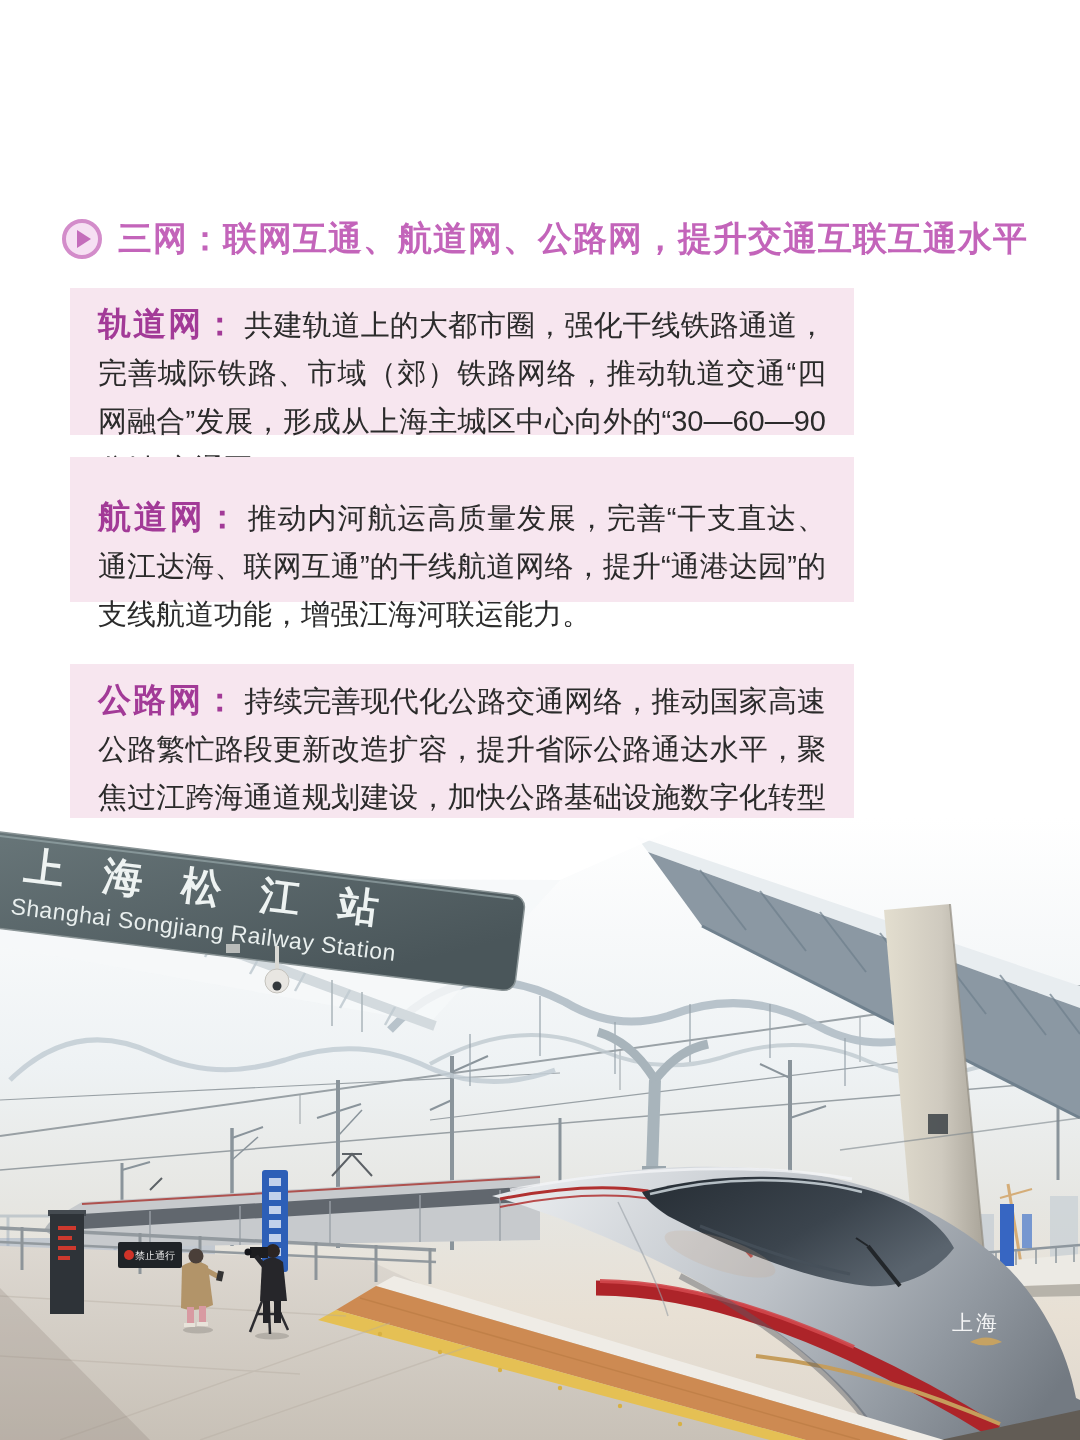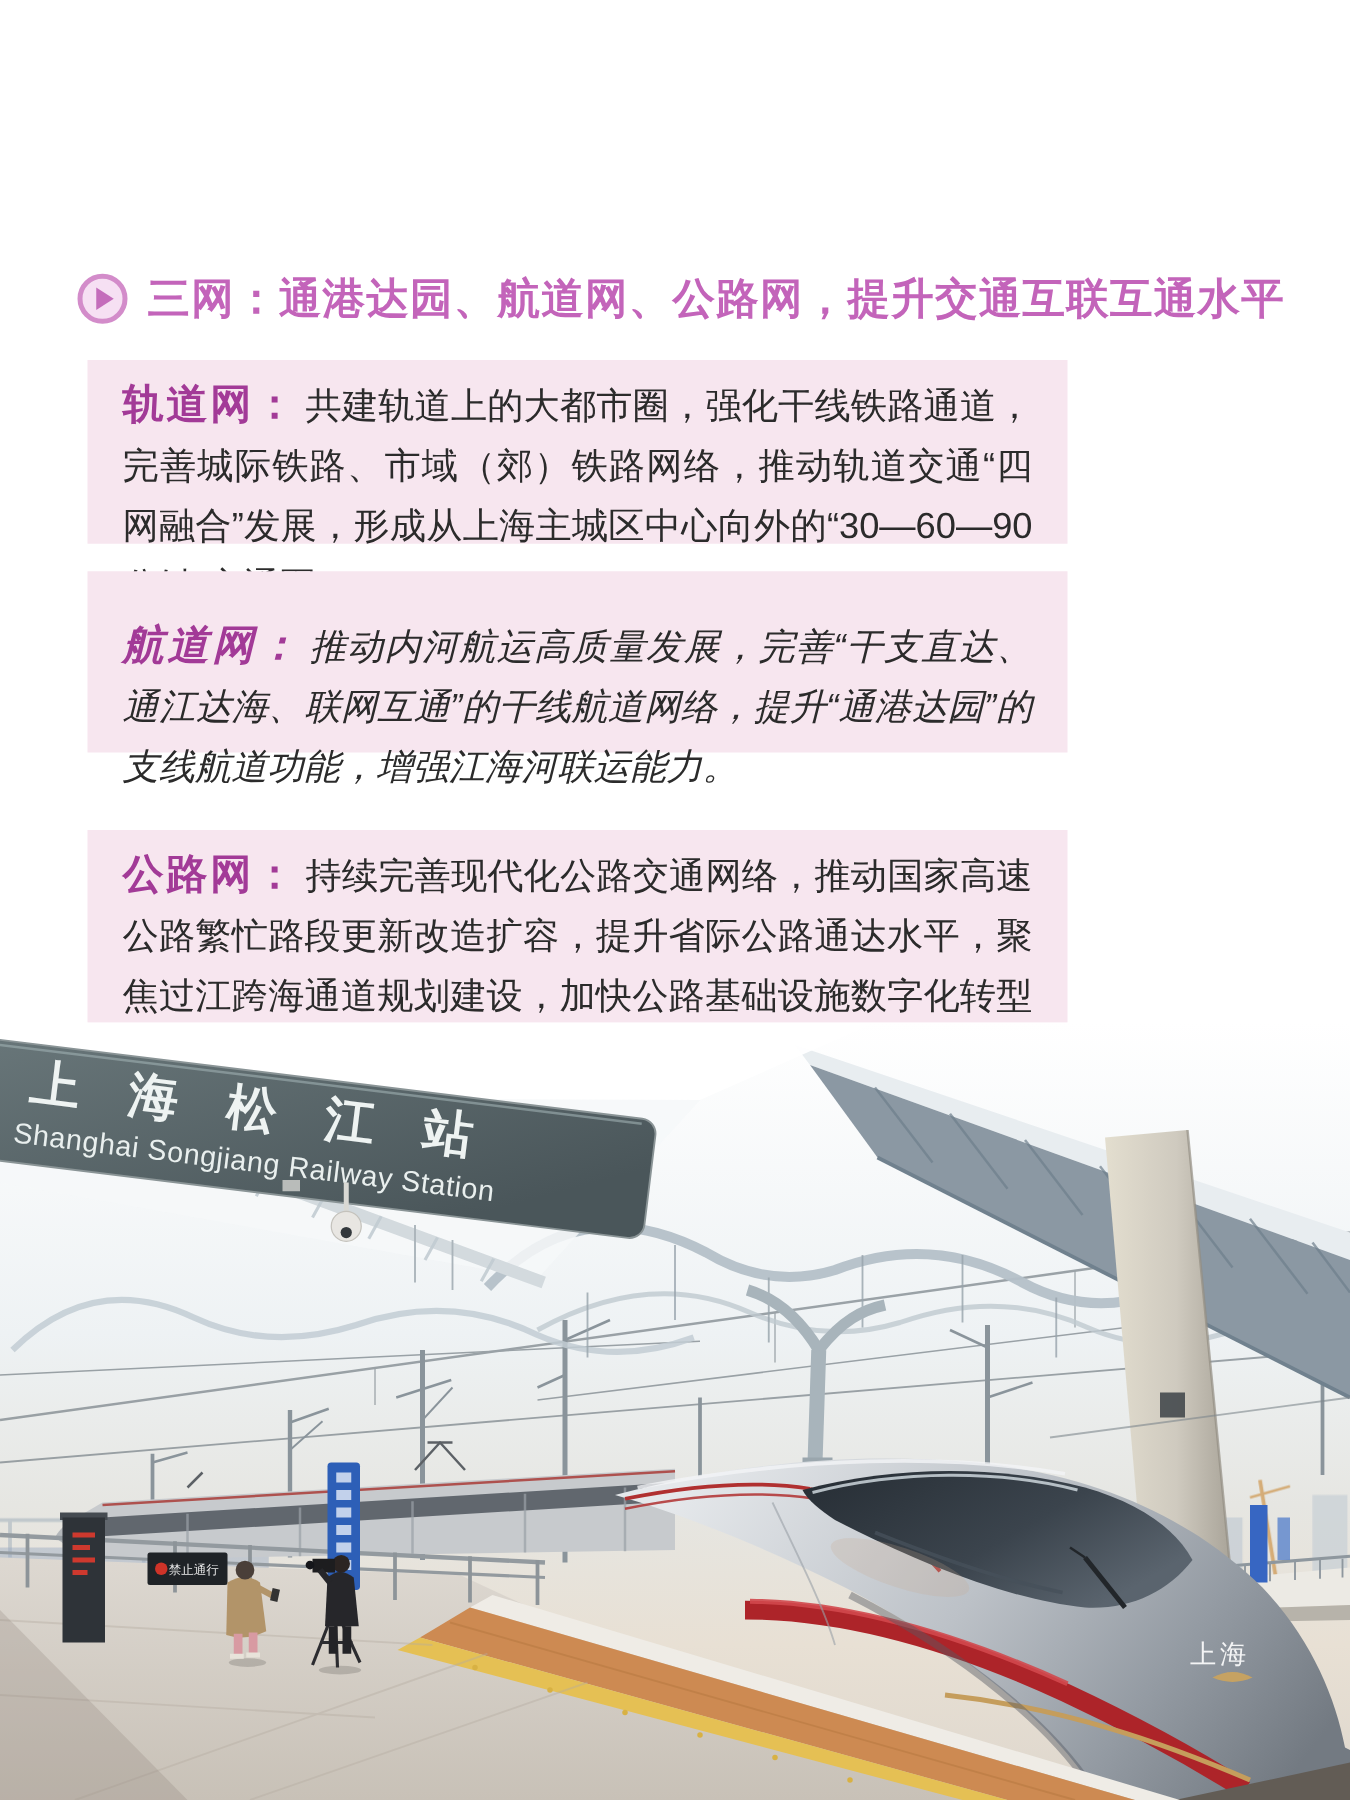--- a/index.html
+++ b/index.html
@@ -27,33 +27,33 @@
   .sec{
     position:absolute;left:70px;width:784px;background:#f7e6ef;
     box-sizing:border-box;padding:0 28px;
   }
   .sec p{margin:0;font-size:29px;line-height:48px;color:#2b2b2b;text-align:justify;}
   .sec .lab{
     font-family:"Liberation Serif","DejaVu Serif",serif;
     font-weight:bold;color:#a23a97;font-size:33px;letter-spacing:2px;margin-right:6px;
   }
   .sec1{top:288px;height:147px;padding-top:12px;}
-  .sec2{top:457px;height:145px;padding-top:36px;font-style:italic;}
+  .sec2{top:457px;height:145px;padding-top:36px;}
   .sec3{top:664px;height:154px;padding-top:12px;}
   .photo{position:absolute;top:818px;left:0;width:1080px;height:622px;}
   .photo svg{display:block;width:1080px;height:622px;}
 </style>
 </head>
 <body>
 
 <div class="header">
   <span class="play">
       <span class="tri"></span>
     </span>
-  <h1 class="title">三网：通港达园、航道网、公路网，提升交通互联互通水平</h1>
+  <h1 class="title">三网：联网互通、航道网、公路网，提升交通互联互通水平</h1>
 </div>
 
 <div class="sec sec1">
   <p><span class="lab">轨道网：</span><span>共建轨道上的大都市圈，强化干线铁路通道，完善城际铁路、市域（郊）铁路网络，推动轨道交通“四网融合”发展，形成从上海主城区中心向外的“30—60—90分钟”交通圈。</span></p>
 </div>
 
 <div class="sec sec2">
   <p><span class="lab">航道网：</span><span>推动内河航运高质量发展，完善“干支直达、通江达海、联网互通”的干线航道网络，提升“通港达园”的支线航道功能，增强江海河联运能力。</span></p>
 </div>
 

